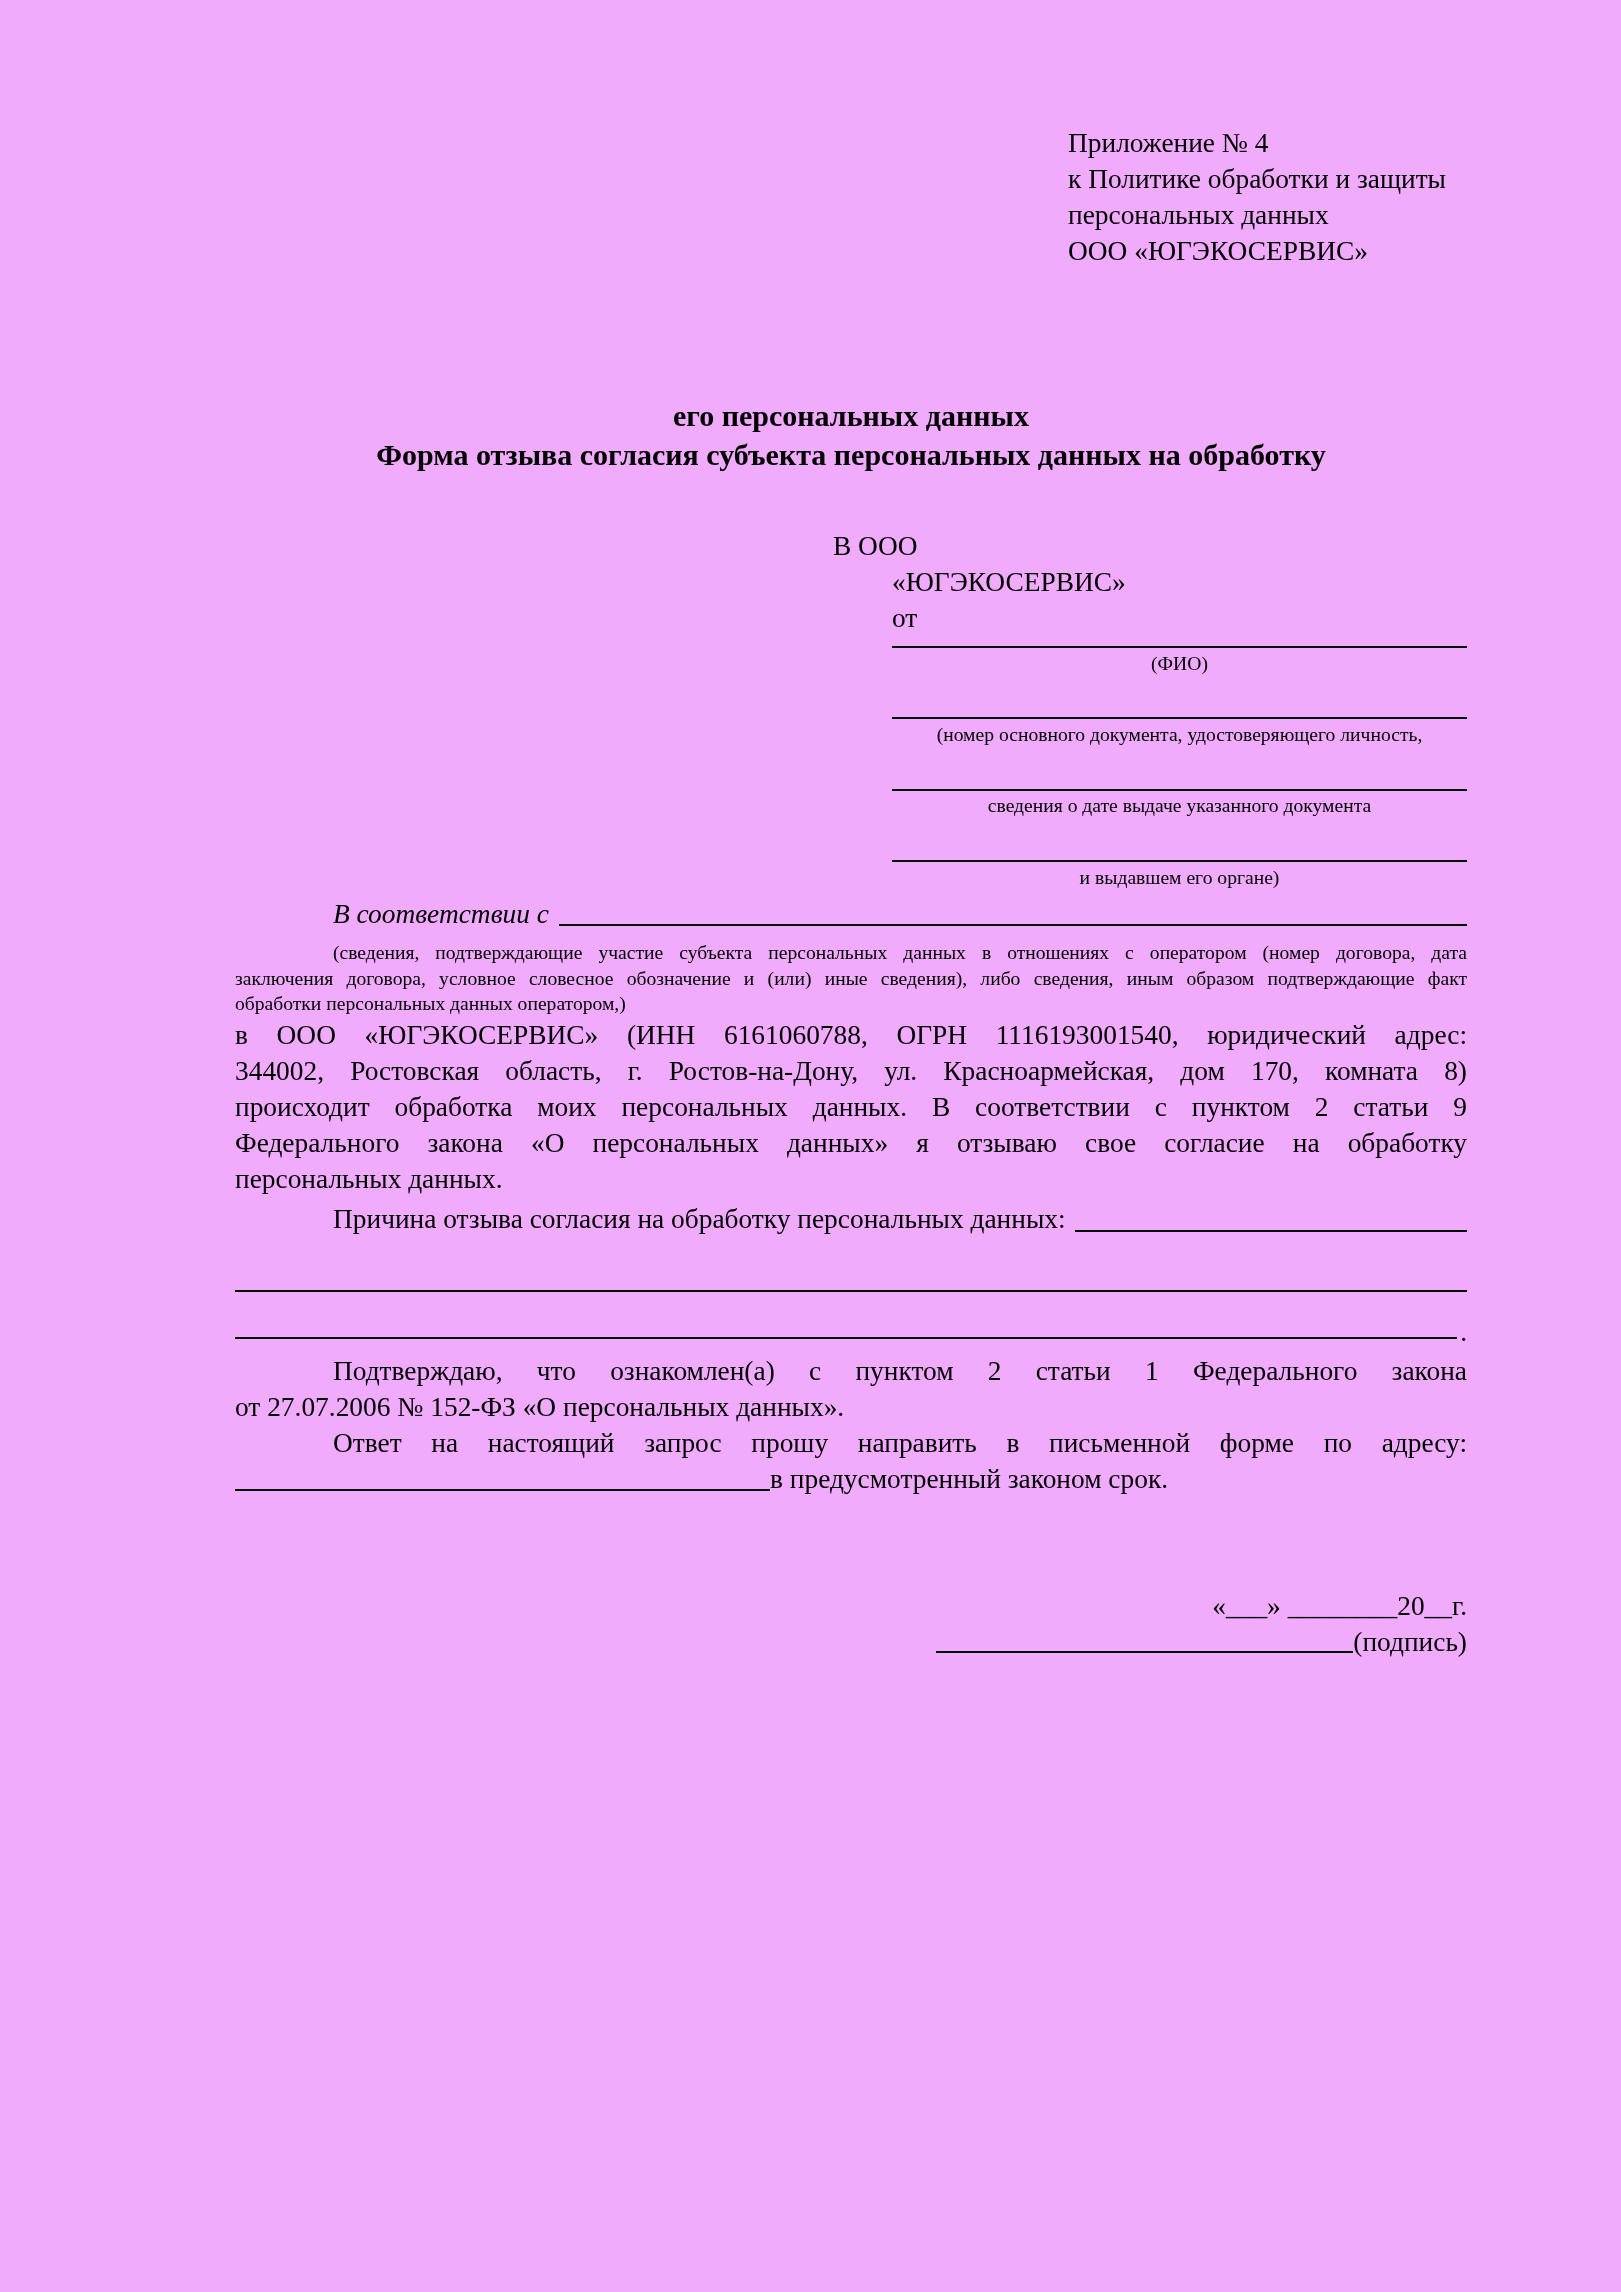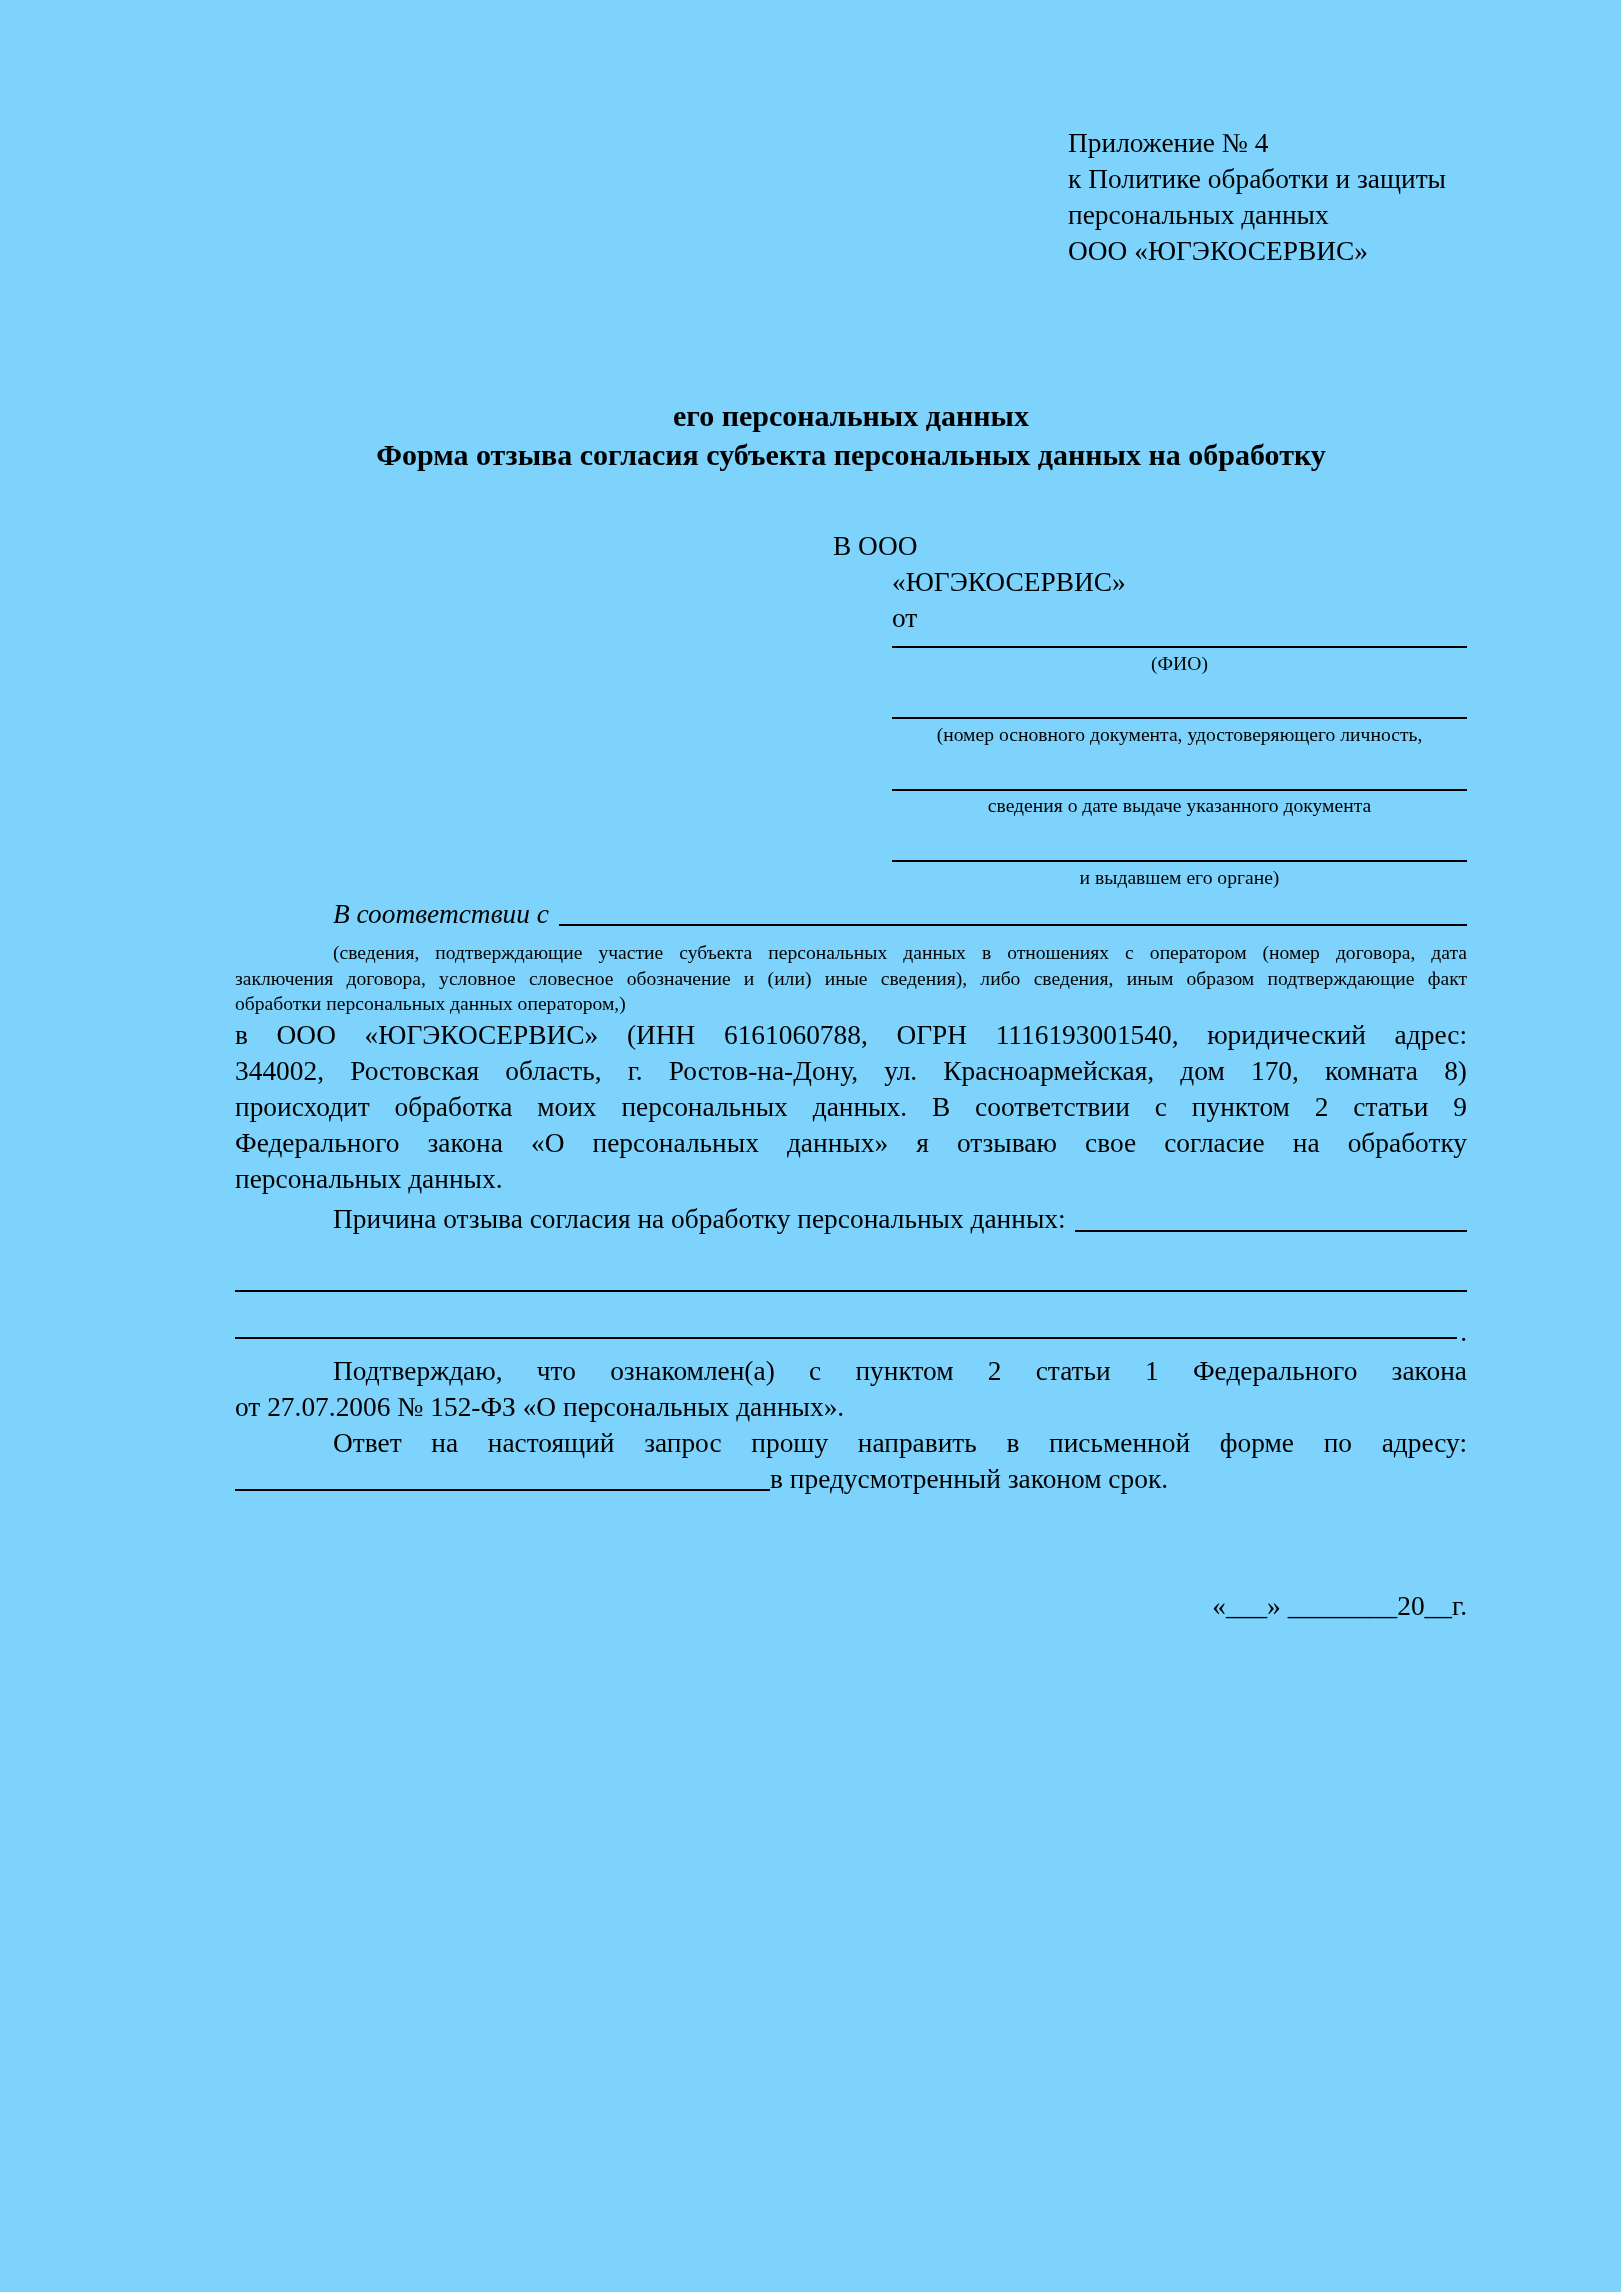--- a/index.html
+++ b/index.html
@@ -1,21 +1,21 @@
 <!DOCTYPE html>
 <html><head>
 <meta charset="utf-8">
 <style>
   * { box-sizing: border-box; }
   html, body { margin: 0; padding: 0; background: #ffffff; }
   .page {
     position: relative;
     width: 1621px;
     height: 2293px;
-    background: #7dd3fc;
+    background: #f0abfc;
     color: #000000;
     font-family: "Liberation Serif", "DejaVu Serif", serif;
     font-size: 27.4px;
     line-height: 36px;
     padding: 125px 154px 9px 235px;
     overflow: hidden;
   }
   .appendix { margin-left: 833px; white-space: nowrap; }
   .title {
     margin-top: 127px;
@@ -144,16 +144,20 @@
   <div>
     <div class="jl indent">Ответ на настоящий запрос прошу направить в письменной форме по адресу:</div>
     <div class="reply-line2">
       <div class="addr-fill"></div>
       <span>в предусмотренный законом срок.</span>
     </div>
   </div>
 
   <div class="footer">
     <span>«___» ________20__г.</span>
+    <span class="sig">
+      <span class="sig-fill"></span>
+      <span>(подпись)</span>
+    </span>
   </div>
 
 </div>
 
 
 </body></html>

